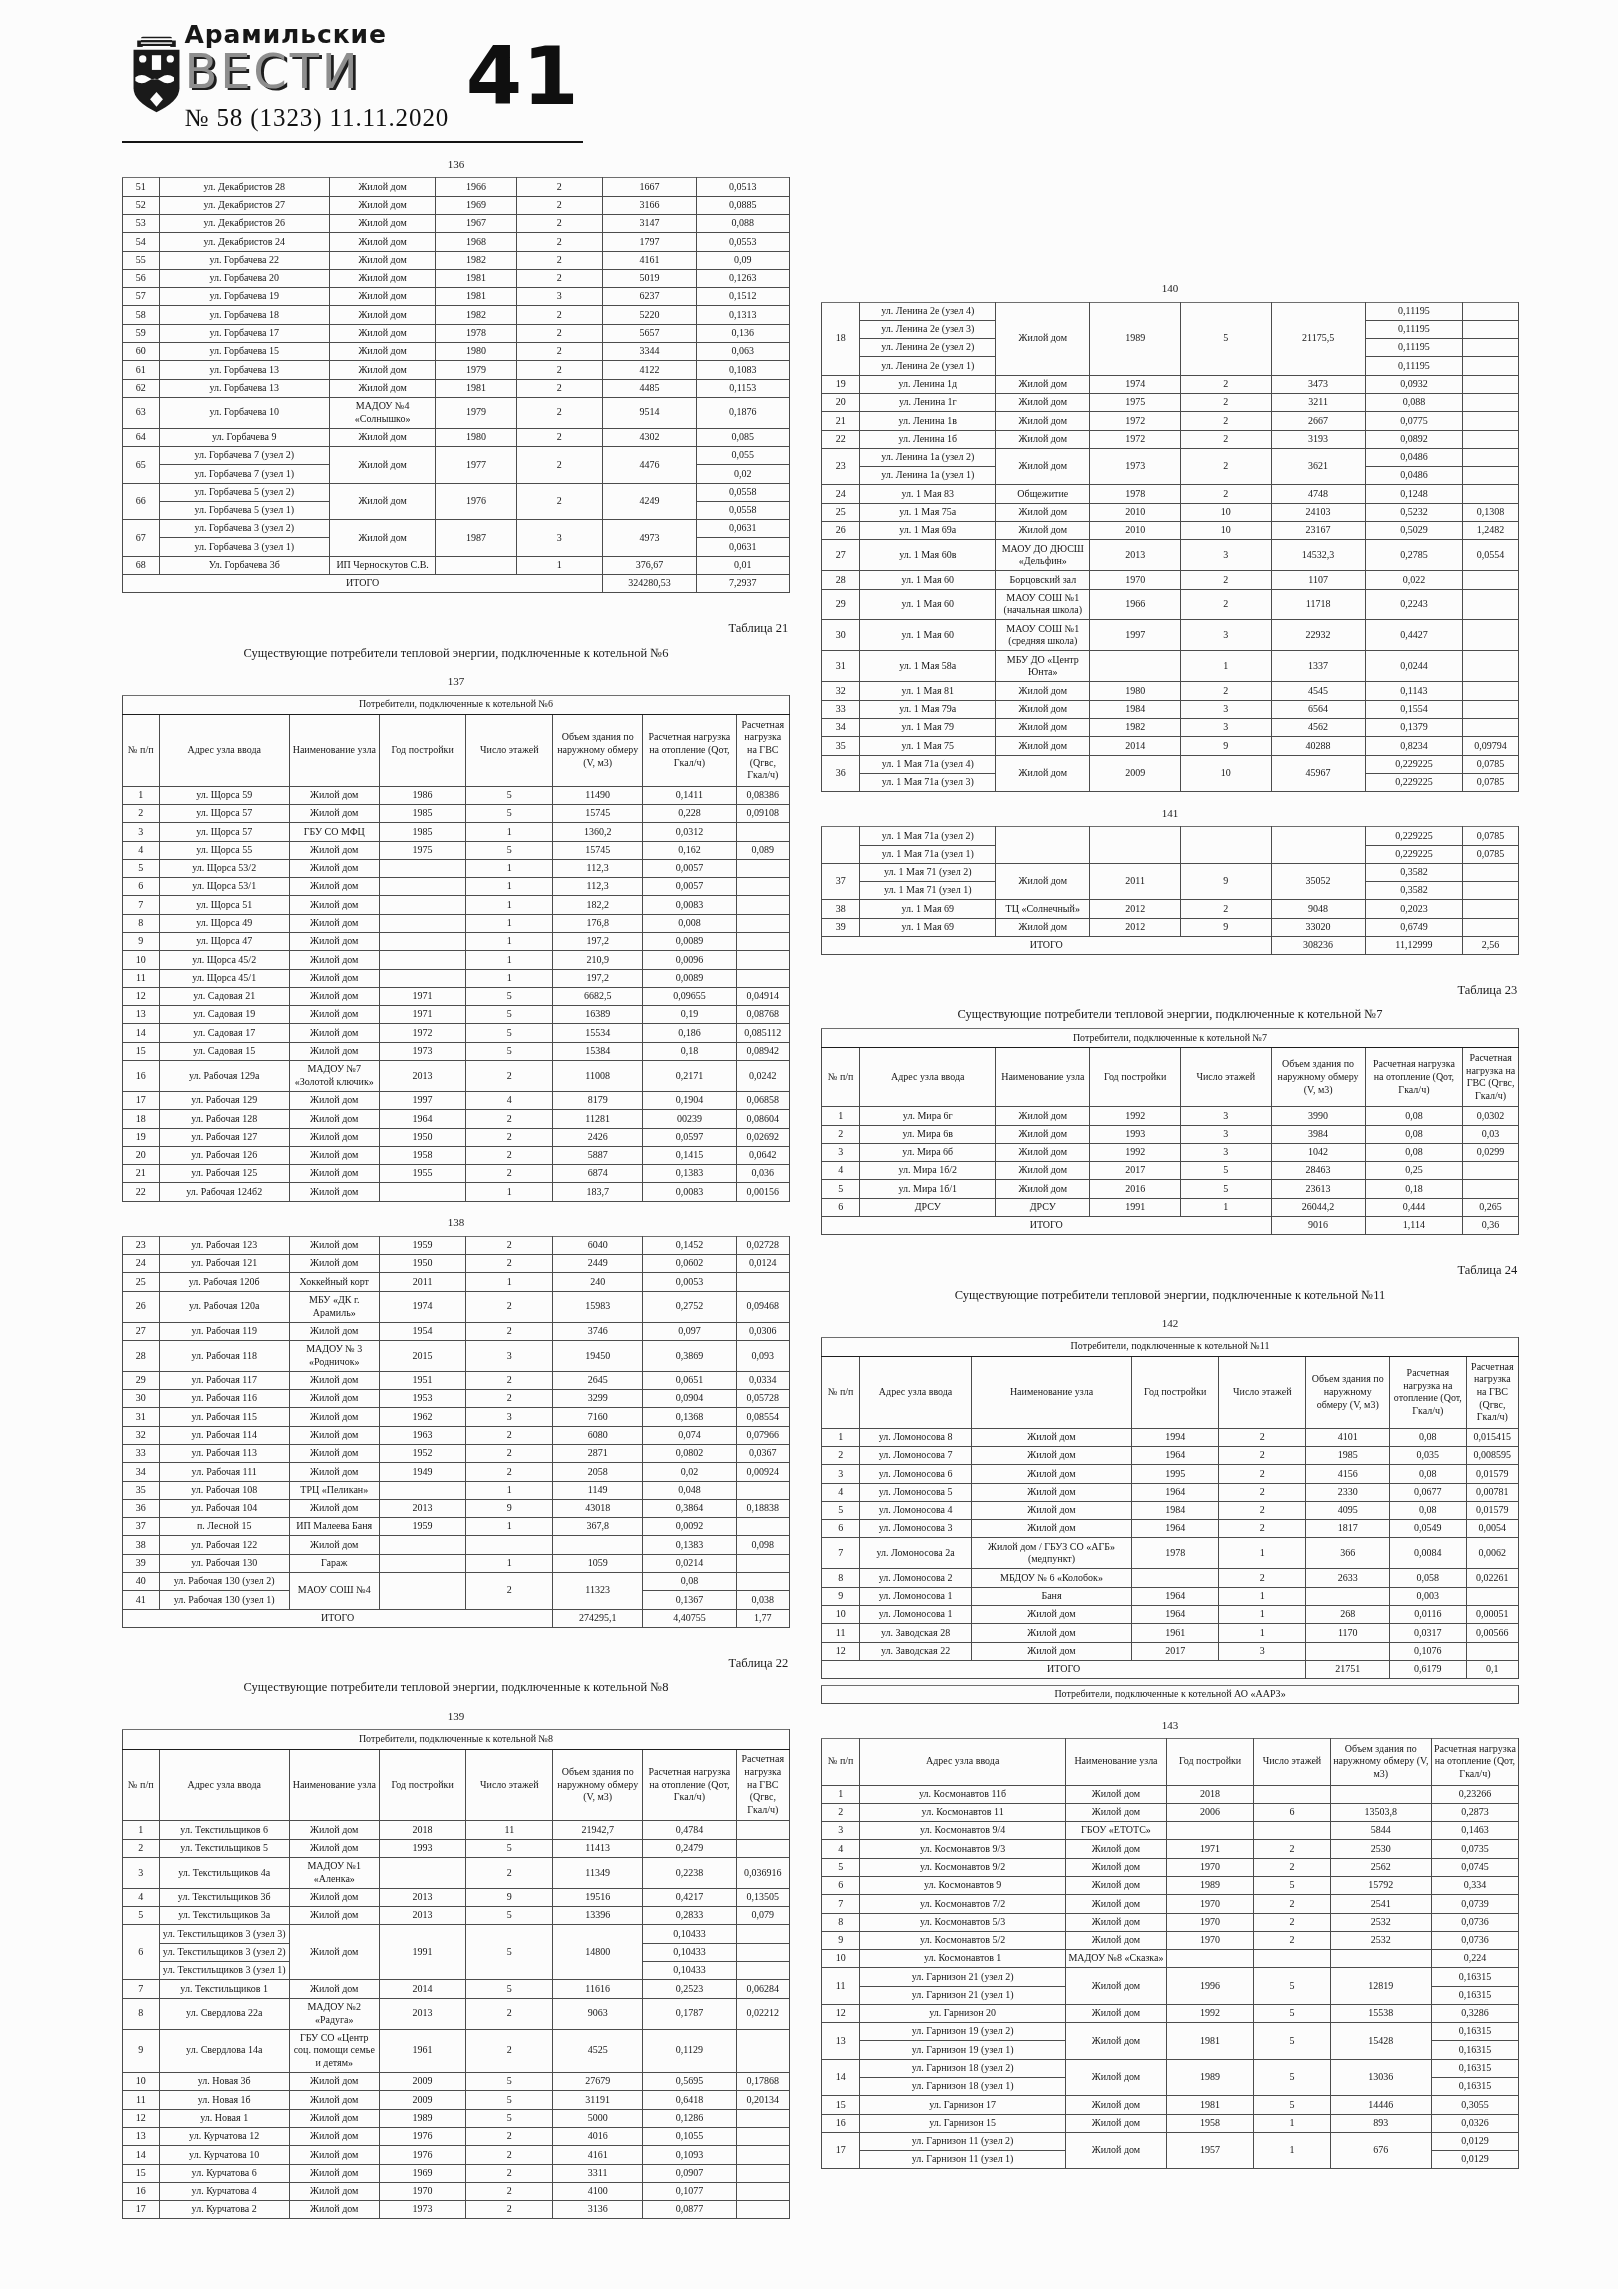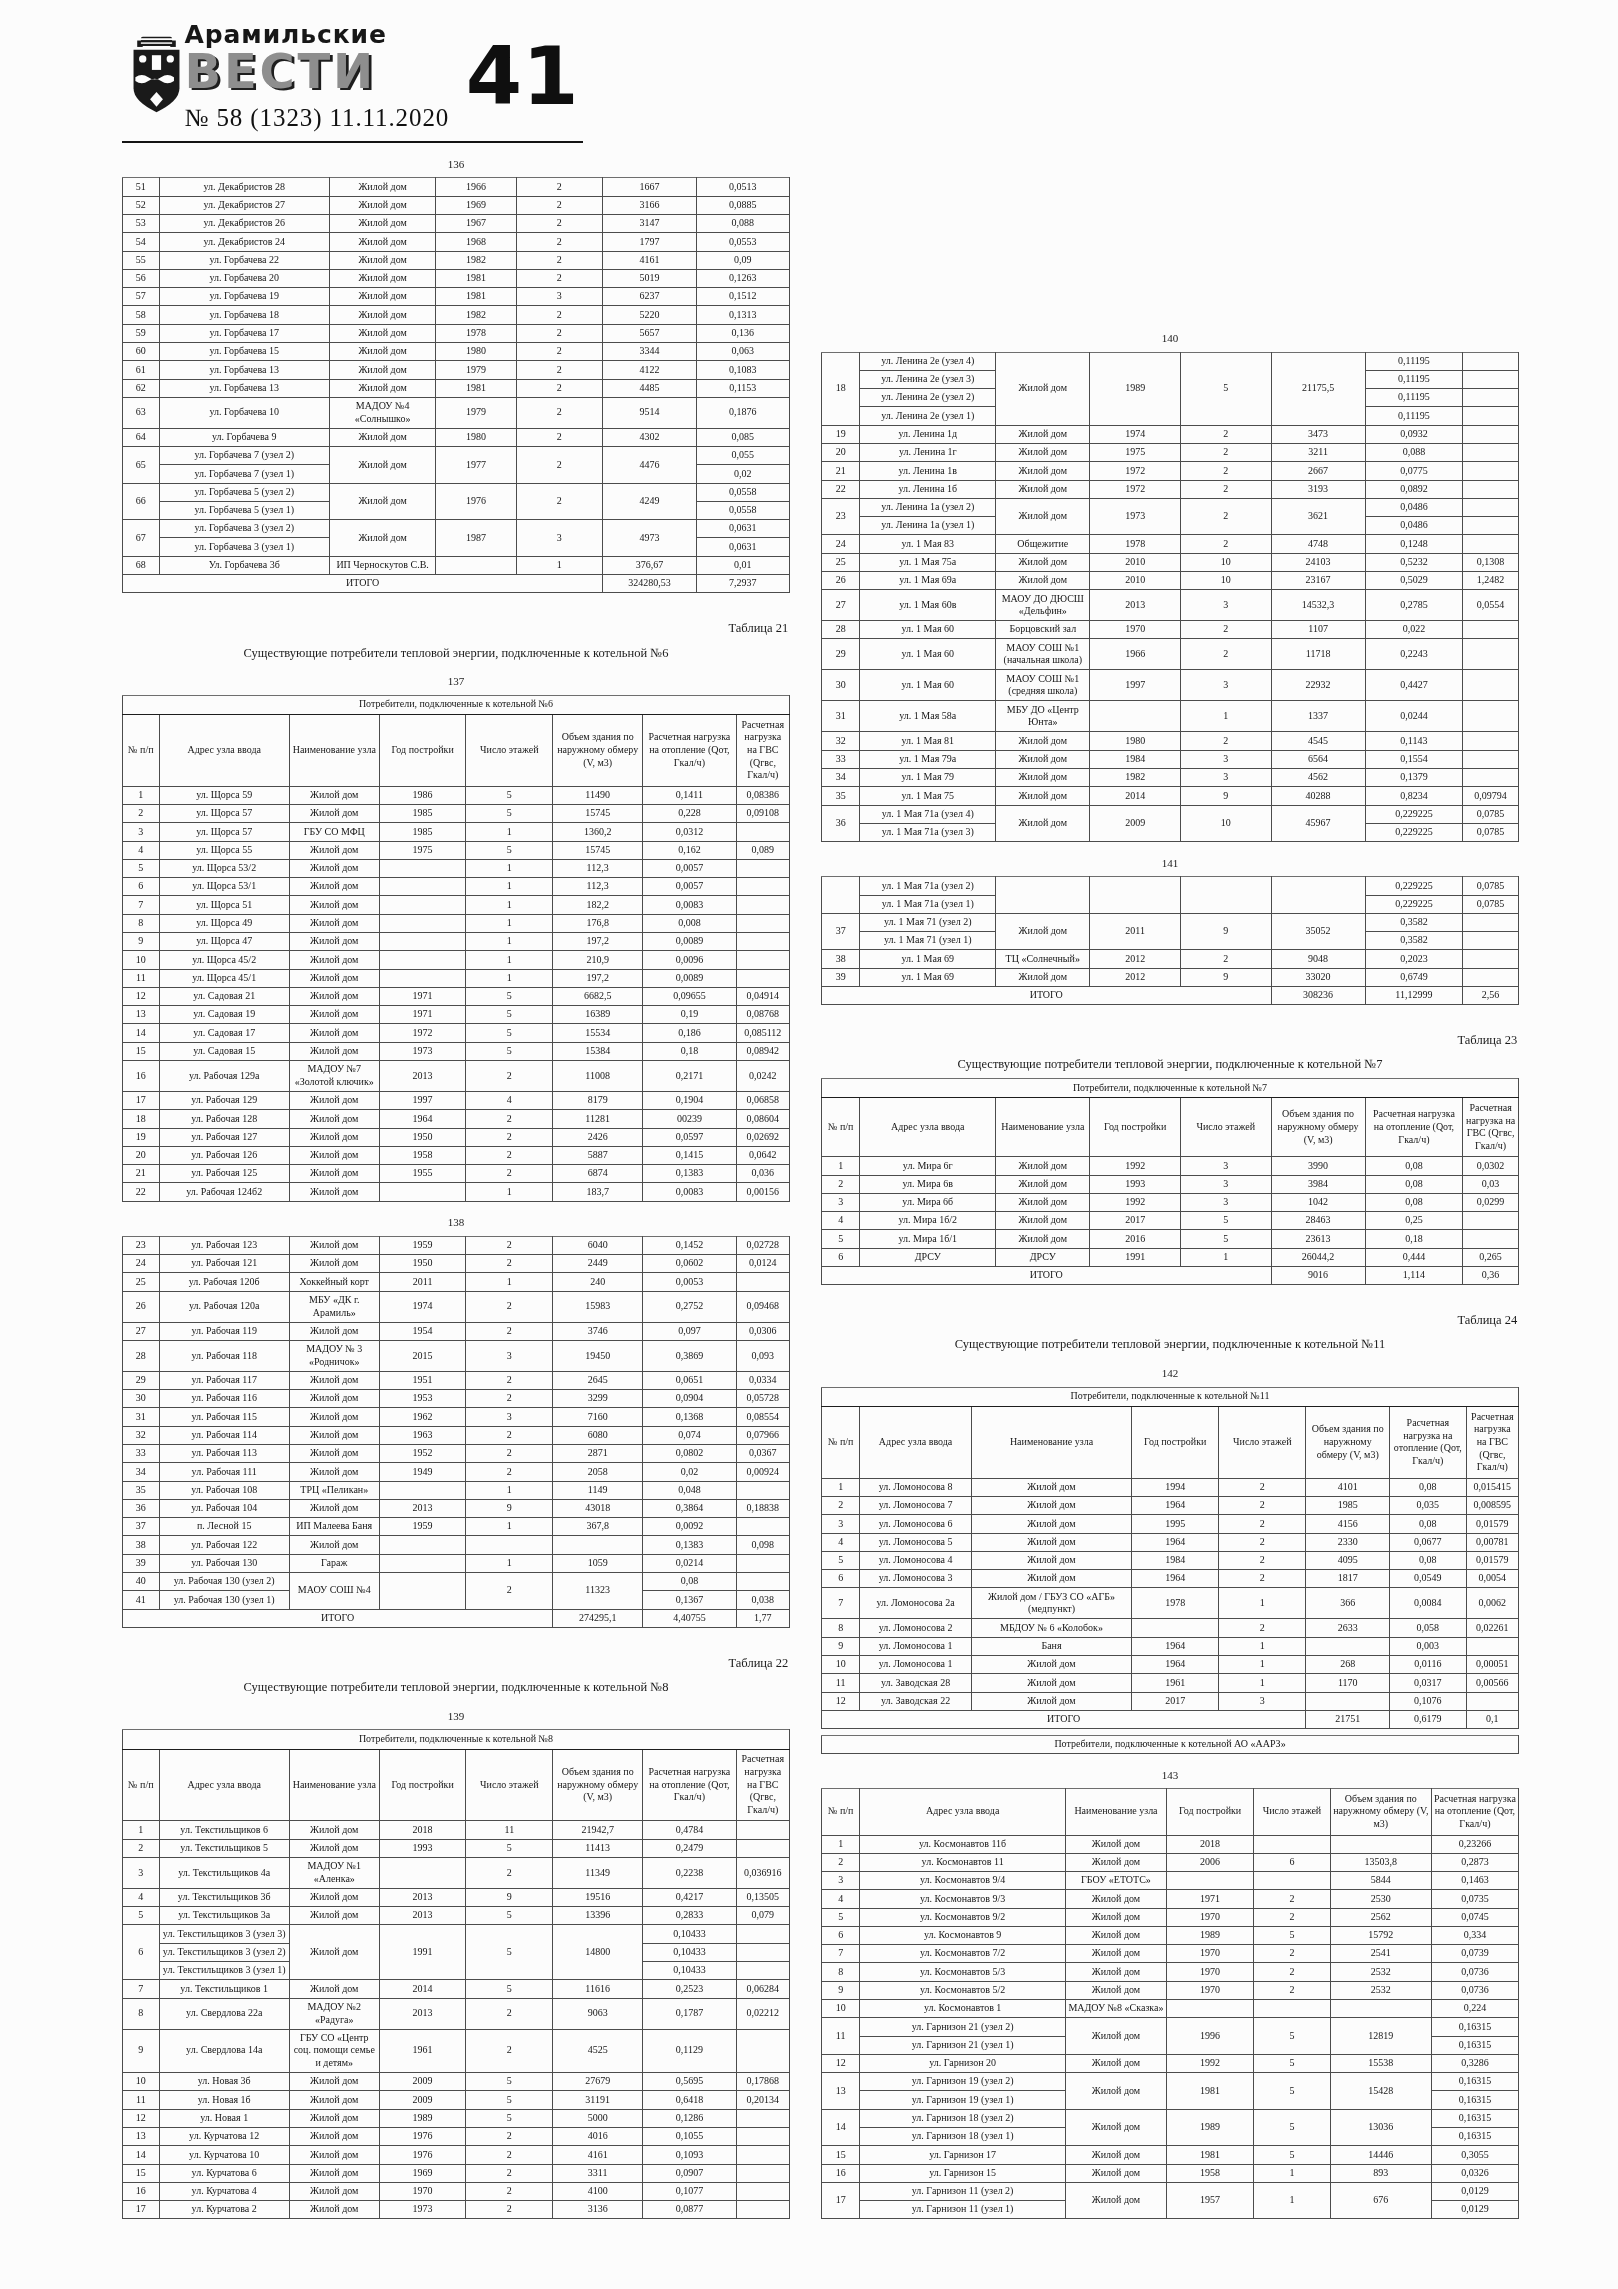--- a/index.html
+++ b/index.html
@@ -12,26 +12,26 @@
   .header{display:flex;align-items:flex-end;}
   .masthead-title{
     flex:1;text-align:center;font-family:"DejaVu Serif", serif;font-style:italic;
     font-size:79px;line-height:1.05;color:#141414;border-bottom:2.8px solid #141414;
     padding-bottom:9.2px;margin-bottom:28px;letter-spacing:1.8px;
   }
   .brand{display:flex;align-items:center;border-bottom:2.8px solid #141414;
     padding:3.7px 1.8px 9.2px 5.5px;width:461px;box-sizing:border-box;}
   .brand-text{display:flex;flex-direction:column;align-items:flex-start;}
   .brand-top{font-family:"DejaVu Sans", sans-serif;font-weight:bold;font-size:25px;color:#171717;letter-spacing:0.9px;}
-  .brand-main{font-family:"DejaVu Sans", sans-serif;font-weight:bold;font-size:48px;line-height:0.95;
+  .brand-main{font-family:"DejaVu Sans", sans-serif;font-weight:normal;font-size:48px;line-height:0.95;
     color:#8e8e8e;letter-spacing:2.8px;text-shadow:2.8px 1.8px 0 #1e1e1e;}
   .brand-issue{font-size:25px;color:#111;margin-top:9.2px;letter-spacing:0.9px;}
   .brand-pageno{font-family:"DejaVu Sans", sans-serif;font-weight:bold;font-size:81px;line-height:0.9;color:#0f0f0f;margin-left:16.6px;}
   
-  .cols{display:flex;gap:31px;align-items:flex-end;}
+  .cols{display:flex;gap:31px;align-items:center;}
   .col{display:block;}
   .col-left{width:668px;}
   .col-right{width:698px;}
   .col-right > .pagenum:first-child{margin-top:89px;}
   
   .pagenum{text-align:center;font-size:11px;margin:14.8px 0 7.4px 0;color:#222;}
   .capwrap{margin-top:28px;}
   .capwrap.biggap{margin-top:100px;}
   .tablabel{text-align:right;font-size:12.5px;margin-bottom:9.2px;padding-right:1.8px;}
   .tabtitle{text-align:center;font-size:12.5px;}

